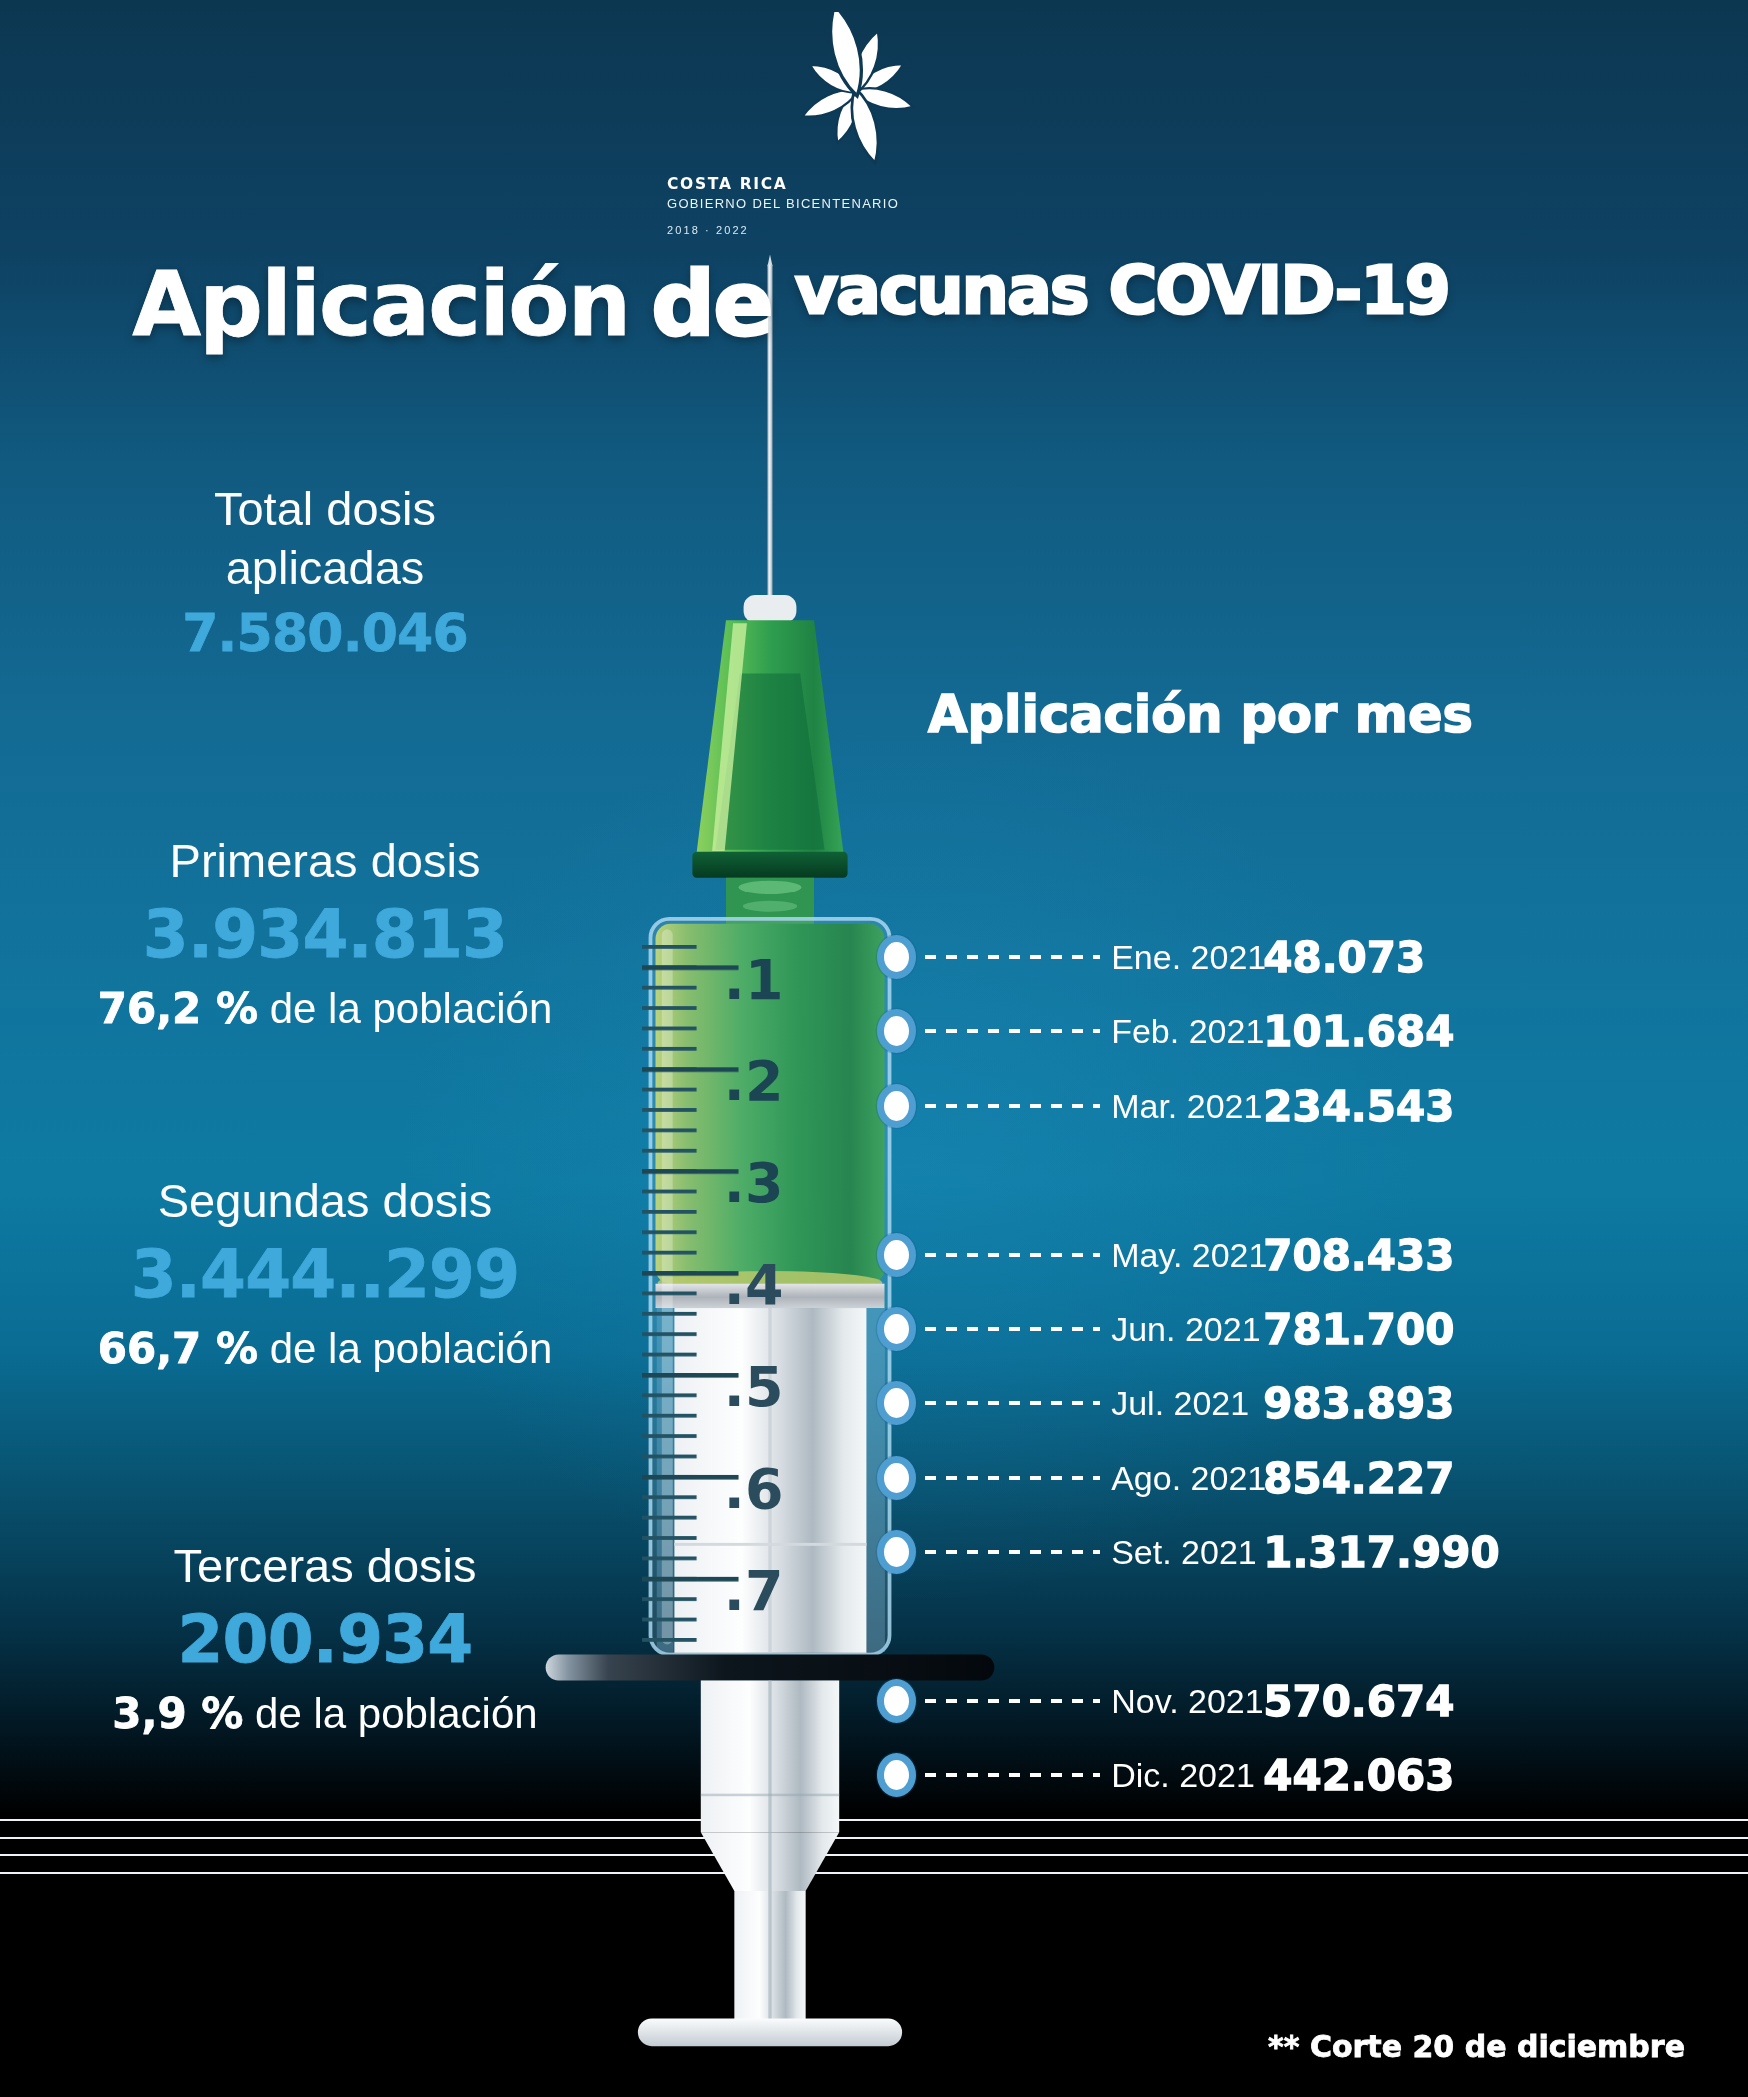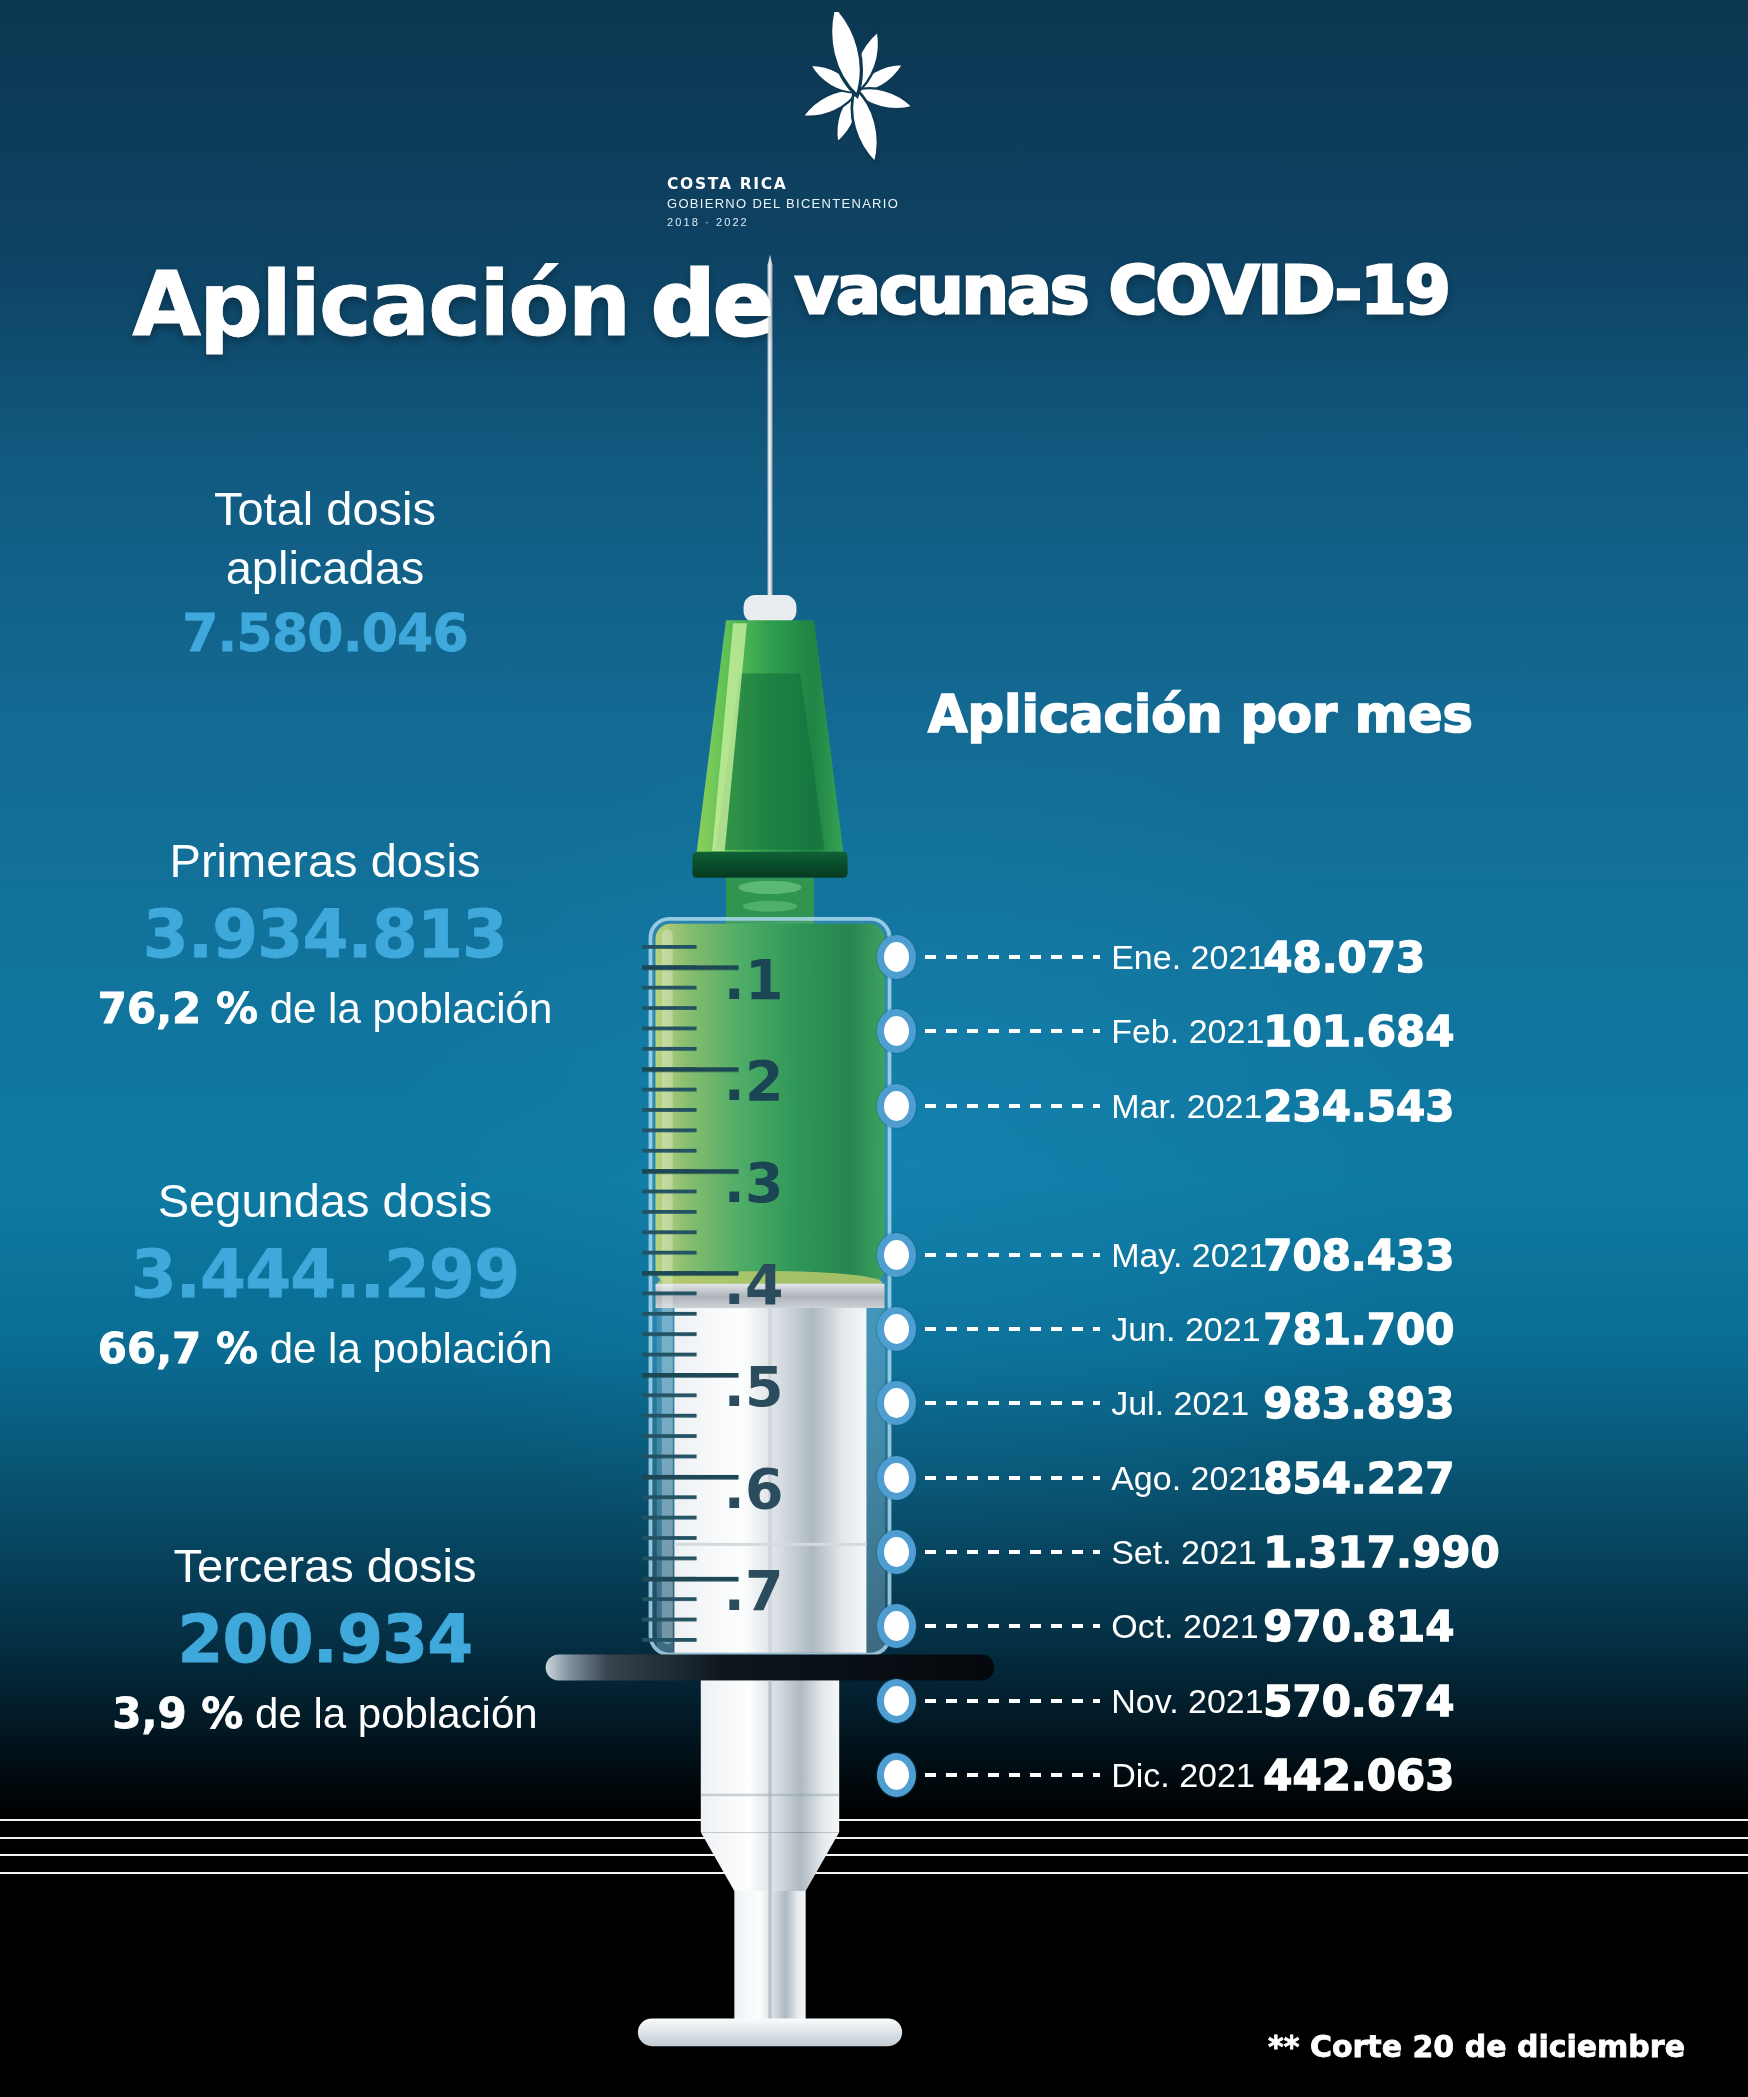--- a/index.html
+++ b/index.html
@@ -24,21 +24,21 @@
   .t-med{font-weight:700;-webkit-text-stroke:0.8px #fff;}
   .t-heavy{font-weight:700;-webkit-text-stroke:2.9px #fff;}
   .t-gap{margin-right:22px;}
 
   
   .logo{position:absolute;left:667px;top:11.7px;width:378px;text-align:left;z-index:3;}
   .logo svg{display:block;margin:0 auto;}
   .logo-country{font-size:15.5px;font-weight:700;letter-spacing:1.7px;margin-top:4.2px;}
   .logo-gov{font-size:13px;font-weight:400;letter-spacing:1.3px;margin-top:3.4px;
       font-family:"Liberation Sans",sans-serif;color:#eaf3f8;}
-  .logo-years{font-size:11px;font-weight:400;letter-spacing:2.1px;margin-top:5px;
+  .logo-years{font-size:11px;font-weight:400;letter-spacing:2.1px;margin-top:13px;
       font-family:"Liberation Sans",sans-serif;color:#dcebf3;}
 
   
   .stat{position:absolute;left:42px;width:566px;text-align:center;z-index:3;}
   .stat-label{font-family:"Liberation Sans",sans-serif;font-weight:400;
       font-size:47px;line-height:1.26;color:#fdfeff;}
   .stat-value{font-weight:700;-webkit-text-stroke:0.8px #3fa9dc;color:#3fa9dc;
       font-size:66px;margin-top:5.9px;letter-spacing:-0.8px;}
   .stat-pct{font-size:42px;margin-top:11px;font-family:"Liberation Sans",sans-serif;}
   .pct-b{font-family:"DejaVu Sans",sans-serif;font-weight:700;-webkit-text-stroke:0.8px #fff;margin-right:11.7px;}
@@ -283,26 +283,20 @@
     <span class="dash"></span>
     <span class="mlabel">Ago. 2021</span>
     <span class="mvalue">854.227</span>
   </div>
   <div class="mrow" style="top:1527px">
     <span class="dot"></span>
     <span class="dash"></span>
     <span class="mlabel">Set. 2021</span>
     <span class="mvalue">1.317.990</span>
   </div>
-  <div class="mrow" style="top:1601px">
-    <span class="dot"></span>
-    <span class="dash"></span>
-    <span class="mlabel">Oct. 2021</span>
-    <span class="mvalue">970.814</span>
-  </div>
   <div class="mrow" style="top:1676px">
     <span class="dot"></span>
     <span class="dash"></span>
     <span class="mlabel">Nov. 2021</span>
     <span class="mvalue">570.674</span>
   </div>
   <div class="mrow" style="top:1750px">
     <span class="dot"></span>
     <span class="dash"></span>
     <span class="mlabel">Dic. 2021</span>

